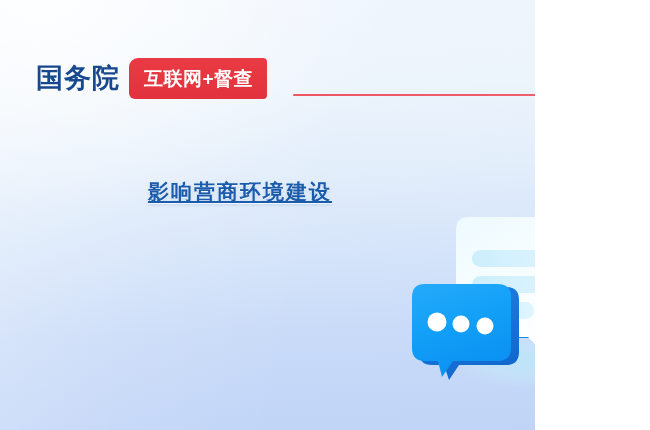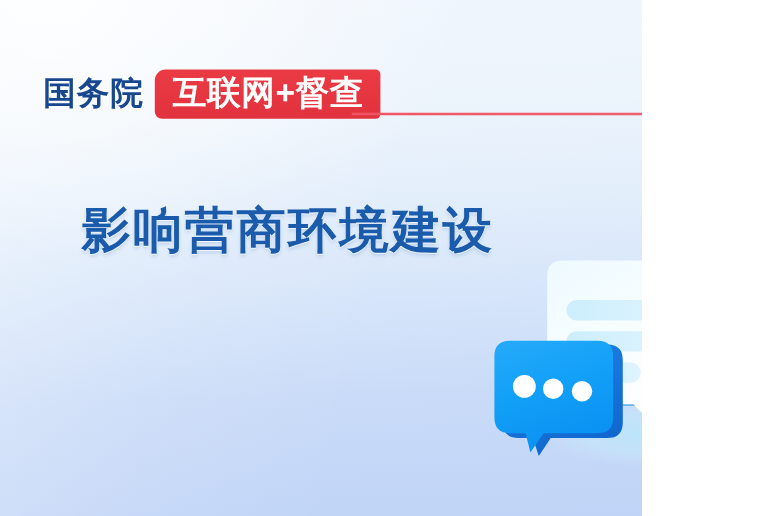--- a/index.html
+++ b/index.html
@@ -63,21 +63,21 @@
     margin-left: 9px;
     height: 41px;
     display: flex;
     align-items: center;
     padding: 0 14px 0 15px;
     background: linear-gradient(180deg, #ea3b45 0%, #e2323d 100%);
     border-radius: 9px 4px 4px 6px;
     box-sizing: border-box;
   }
   .badge-text {
-    font-size: 28px;
+    font-size: 19px;
     font-weight: bold;
     color: #ffffff;
     letter-spacing: 0.5px;
     line-height: 1;
     white-space: nowrap;
   }
   .header-rule {
     position: absolute;
     left: 293px;
     top: 94px;
@@ -89,29 +89,30 @@
 
   
   .title-block {
     position: absolute;
     left: 58px;
     top: 168px;
     width: 364px;
     text-align: center;
   }
   .title-line {
-    font-size: 41px;
+    font-size: 21px;
     font-weight: bold;
     color: #1a5cab;
     letter-spacing: 2px;
     line-height: 48px;
     white-space: nowrap;
     text-shadow:
       0 1px 0 rgba(255,255,255,0.75),
       0 2px 3px rgba(120,160,210,0.30);
+    text-decoration: underline;
   }
 
   
   .illus {
     position: absolute;
     left: 392px;
     top: 198px;
     width: 258px;
     height: 205px;
   }

